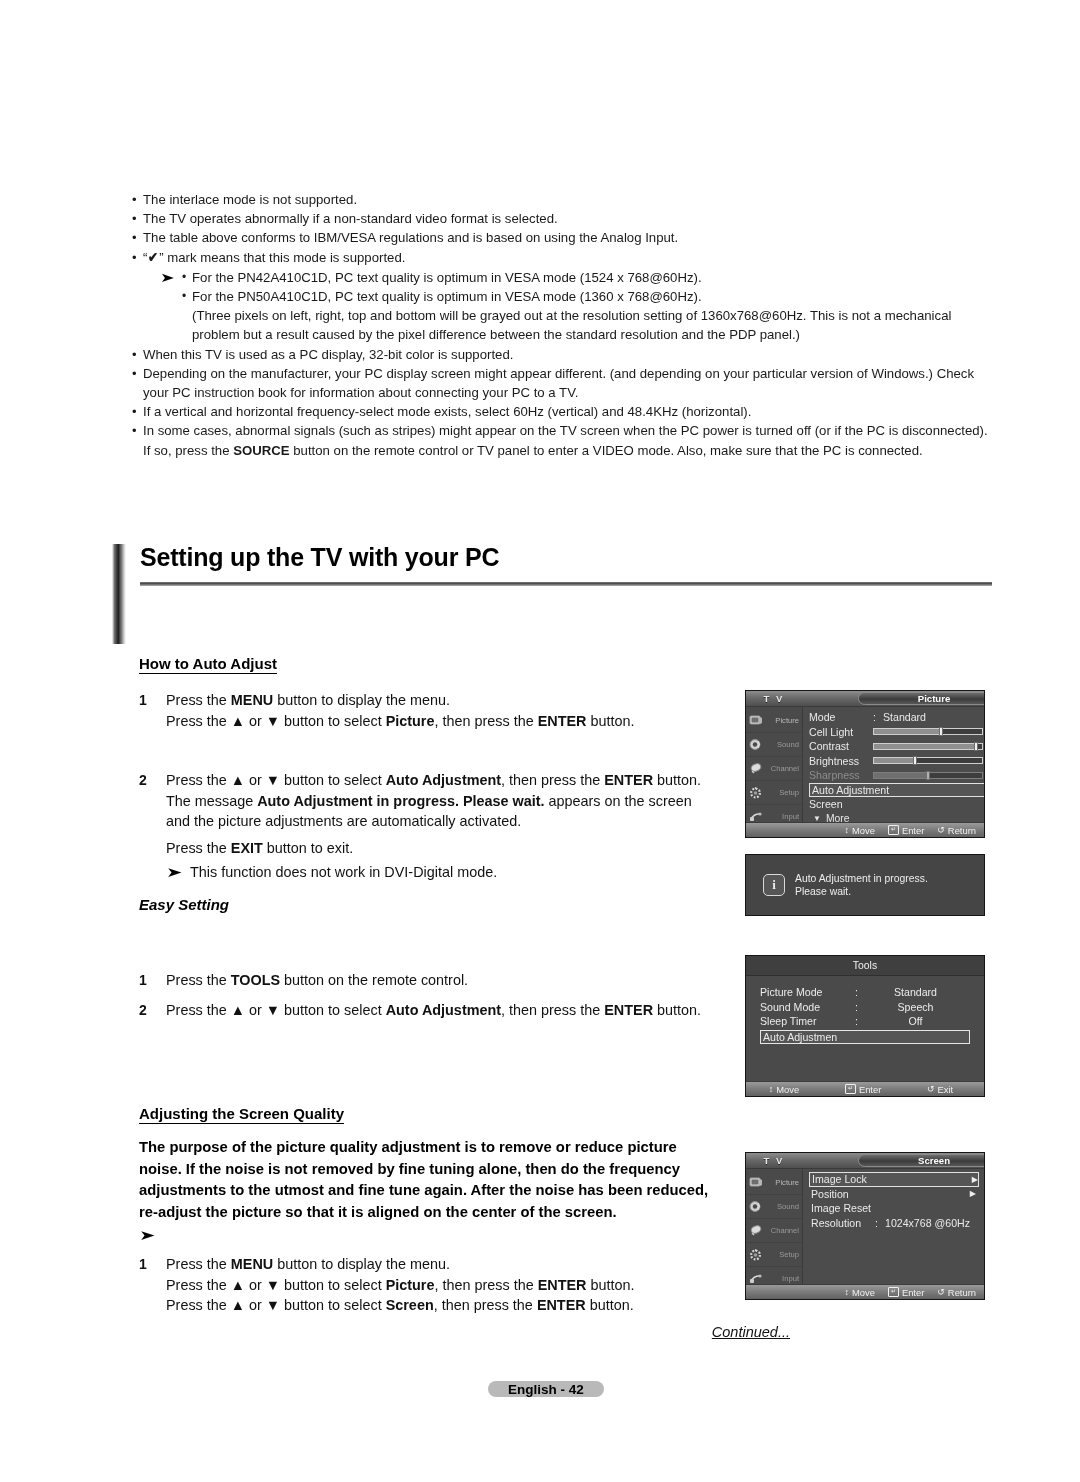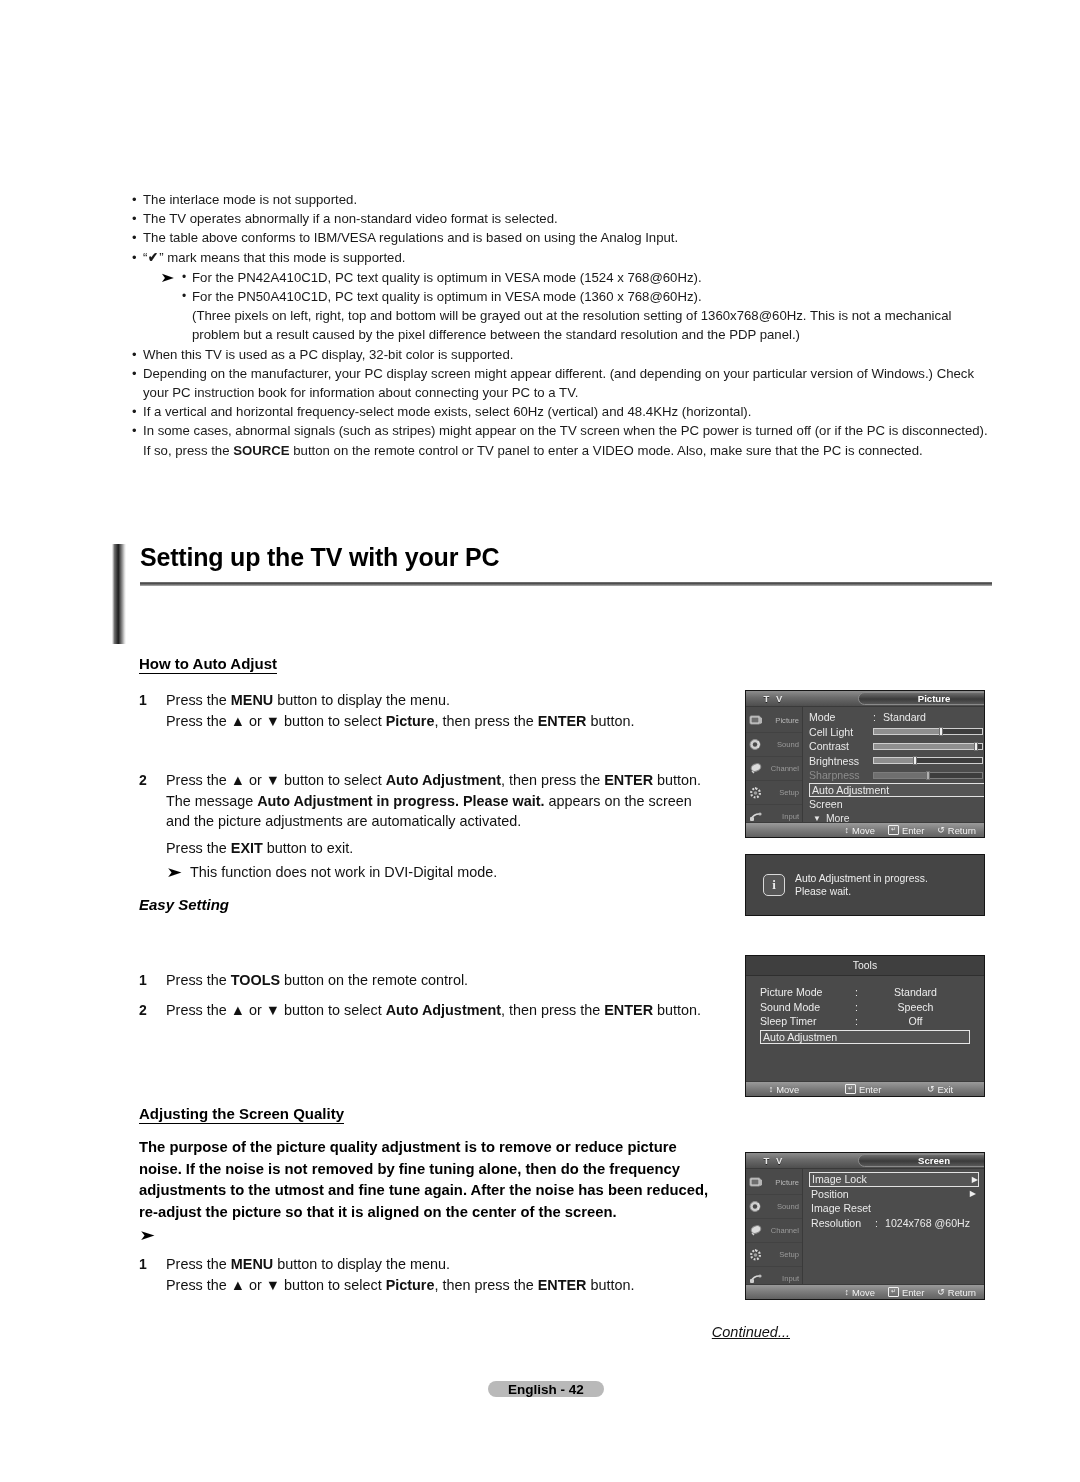--- a/index.html
+++ b/index.html
@@ -552,20 +552,21 @@
 
 <div class="arrow-note" style="left:139px; top:1225px; width:580px;">
   <span class="arrow-glyph">➤</span>
 </div>
 
 <div class="step" style="left:139px; top:1254px; width:600px;">
   <span class="step-num">1</span>
   <span class="step-body">
     <span><span>Press the </span><b>MENU</b><span> button to display the menu.</span></span><br>
     <span><span>Press the ▲ or ▼ button to select </span><b>Picture</b><span>, then press the </span><b>ENTER</b><span> button.</span></span><br>
+    <span><span>Press the ▲ or ▼ button to select </span><b>Screen</b><span>, then press the </span><b>ENTER</b><span> button.</span></span>
   </span>
 </div>
 
 <div class="continued">Continued...</div>
 
 <div class="osd" style="left:745px; top:690px; width:240px; height:148px;">
   <div class="osd-titlebar">
     <div class="osd-tv">T V</div>
     <div class="osd-pill">Picture</div>
   </div>

